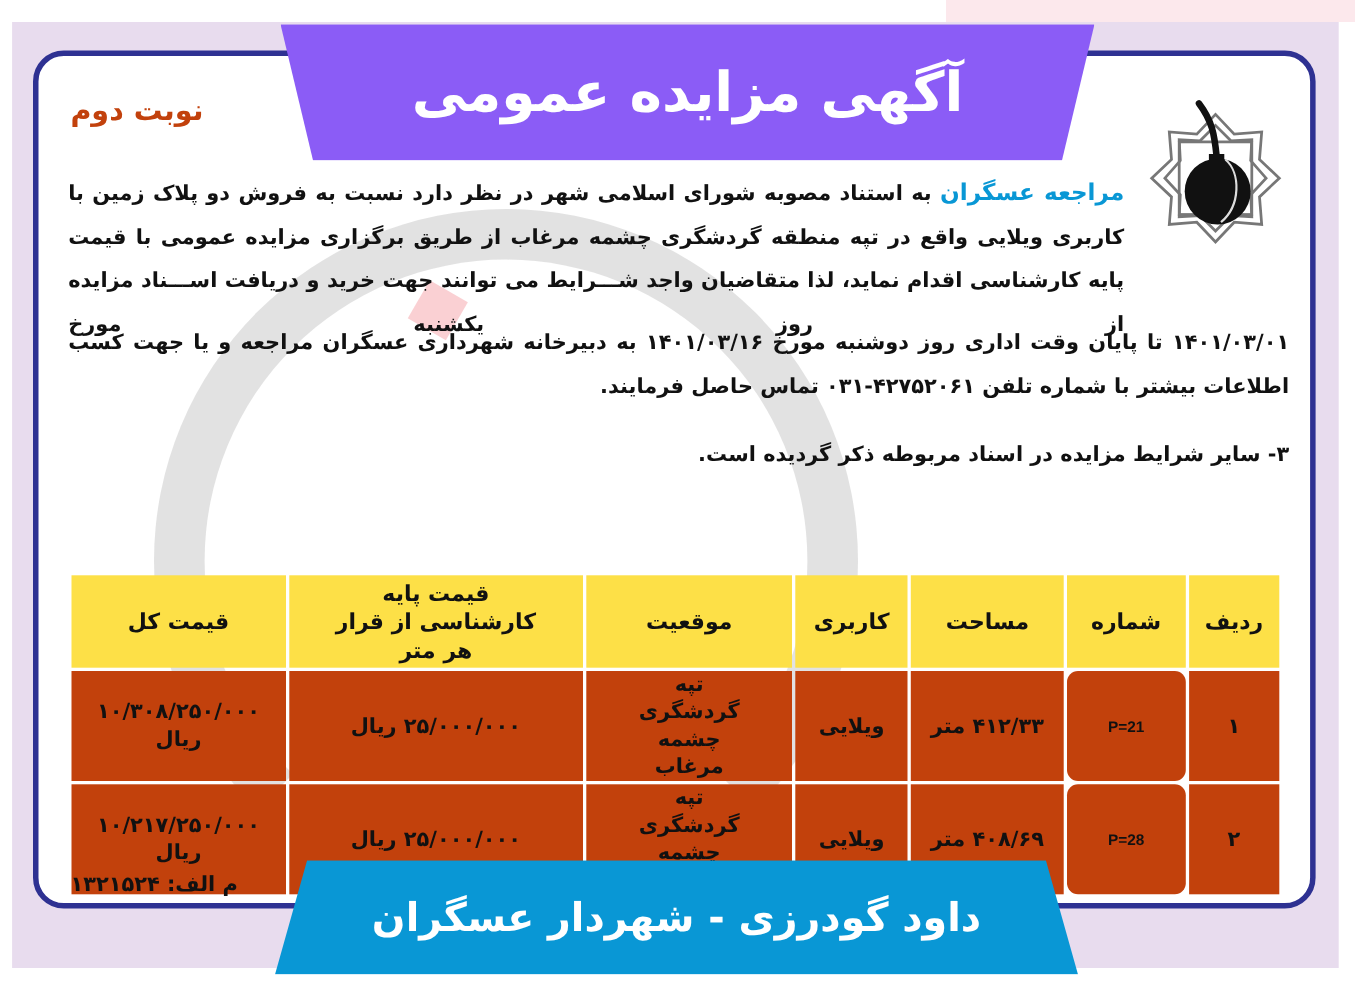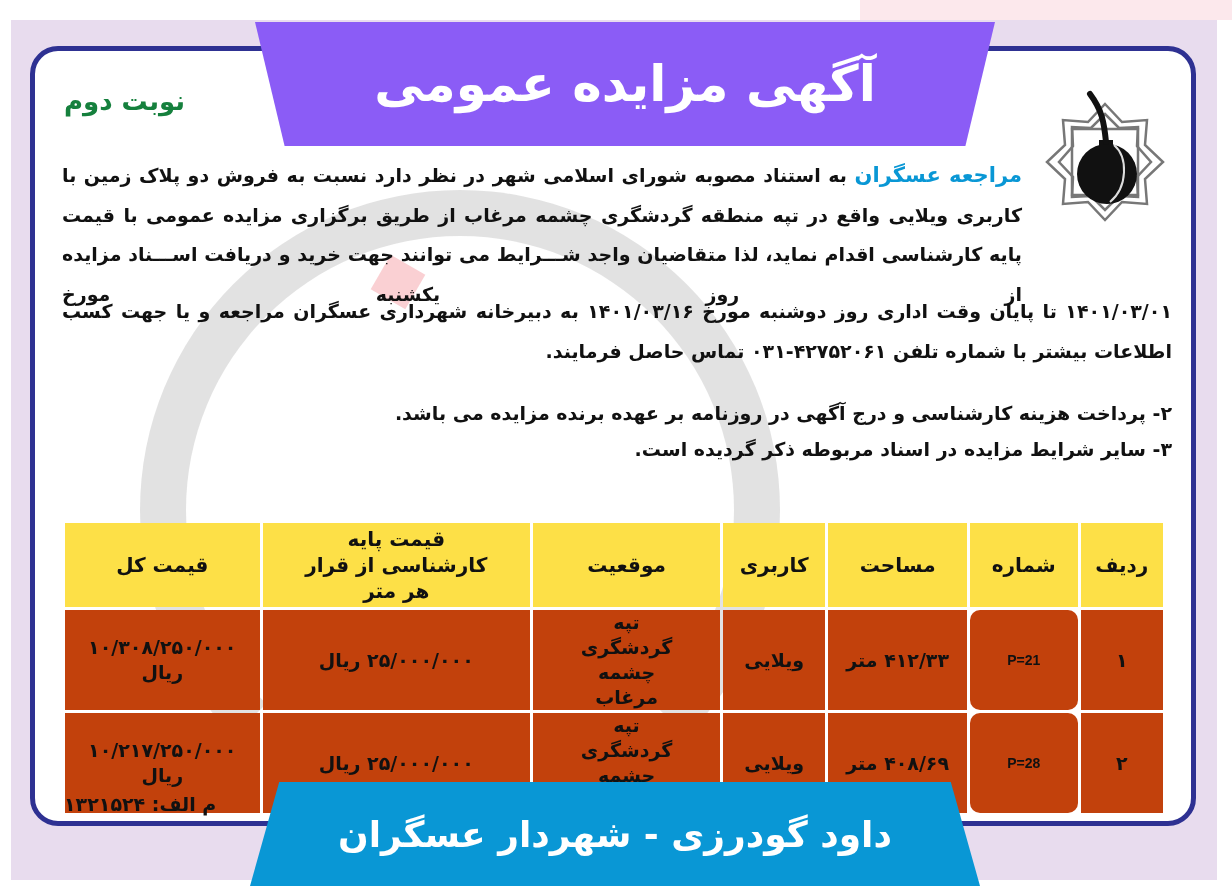--- a/index.html
+++ b/index.html
@@ -35,21 +35,21 @@
     position:absolute; left:250px; top:782px; width:730px; height:104px;
     background:#0997d5;
     clip-path: polygon(4% 0, 96% 0, 100% 100%, 0 100%);
     display:flex; align-items:center; justify-content:center;
   }
   .banner-bottom .t {
     color:#ffffff; font-size:36px; font-weight:bold; direction:rtl;
   }
   .round-label {
     position:absolute; left:64px; top:86px; font-size:26px; font-weight:bold;
-    color:#15803d; direction:rtl;
+    color:#c2410c; direction:rtl;
   }
   .logo {
     position:absolute; left:1030px; top:82px; width:150px; height:150px;
   }
   .p1 { position:absolute; left:62px; top:156px; width:960px; direction:rtl; font-size:19px; font-weight:bold; color:#111; line-height:39.5px; text-align:justify; text-align-last:justify; }
   .p2 { position:absolute; left:62px; top:292px; width:1110px; direction:rtl; font-size:19px; font-weight:bold; color:#111; line-height:39.5px; text-align:justify; }
   .conds { position:absolute; left:300px; top:395px; width:872px; direction:rtl; font-size:19px; font-weight:bold; color:#111; }
   .conds div { height:36px; line-height:36px; }
   table.items {
     position:absolute; left:62px; top:520px; width:1104px;
@@ -109,21 +109,20 @@
 
 <div class="p1">
   <span class="brand" style="color:#0997d5;font-size:21px;">مراجعه عسگران</span>
   <span>به استناد مصوبه شورای اسلامی شهر در نظر دارد نسبت به فروش دو پلاک زمین با کاربری ویلایی واقع در تپه منطقه گردشگری چشمه مرغاب از طریق برگزاری مزایده عمومی با قیمت پایه کارشناسی اقدام نماید، لذا متقاضیان واجد شـــرایط می توانند جهت خرید و دریافت اســـناد مزایده از روز یکشنبه مورخ</span>
 </div>
 <div class="p2">
   <span>۱۴۰۱/۰۳/۰۱ تا پایان وقت اداری روز دوشنبه مورخ ۱۴۰۱/۰۳/۱۶ به دبیرخانه شهرداری عسگران مراجعه و یا جهت کسب اطلاعات بیشتر با شماره تلفن ۴۲۷۵۲۰۶۱-۰۳۱ تماس حاصل فرمایند.</span>
 </div>
 
 <div class="conds">
-  <div>۲- پرداخت هزینه کارشناسی و درج آگهی در روزنامه بر عهده برنده مزایده می باشد.</div>
   <div>۳- سایر شرایط مزایده در اسناد مربوطه ذکر گردیده است.</div>
 </div>
 
 <table class="items">
   <thead>
     <tr>
       <th style="width:82px">ردیف</th>
       <th style="width:108px">شماره</th>
       <th style="width:140px">مساحت</th>
       <th style="width:102px">کاربری</th>

